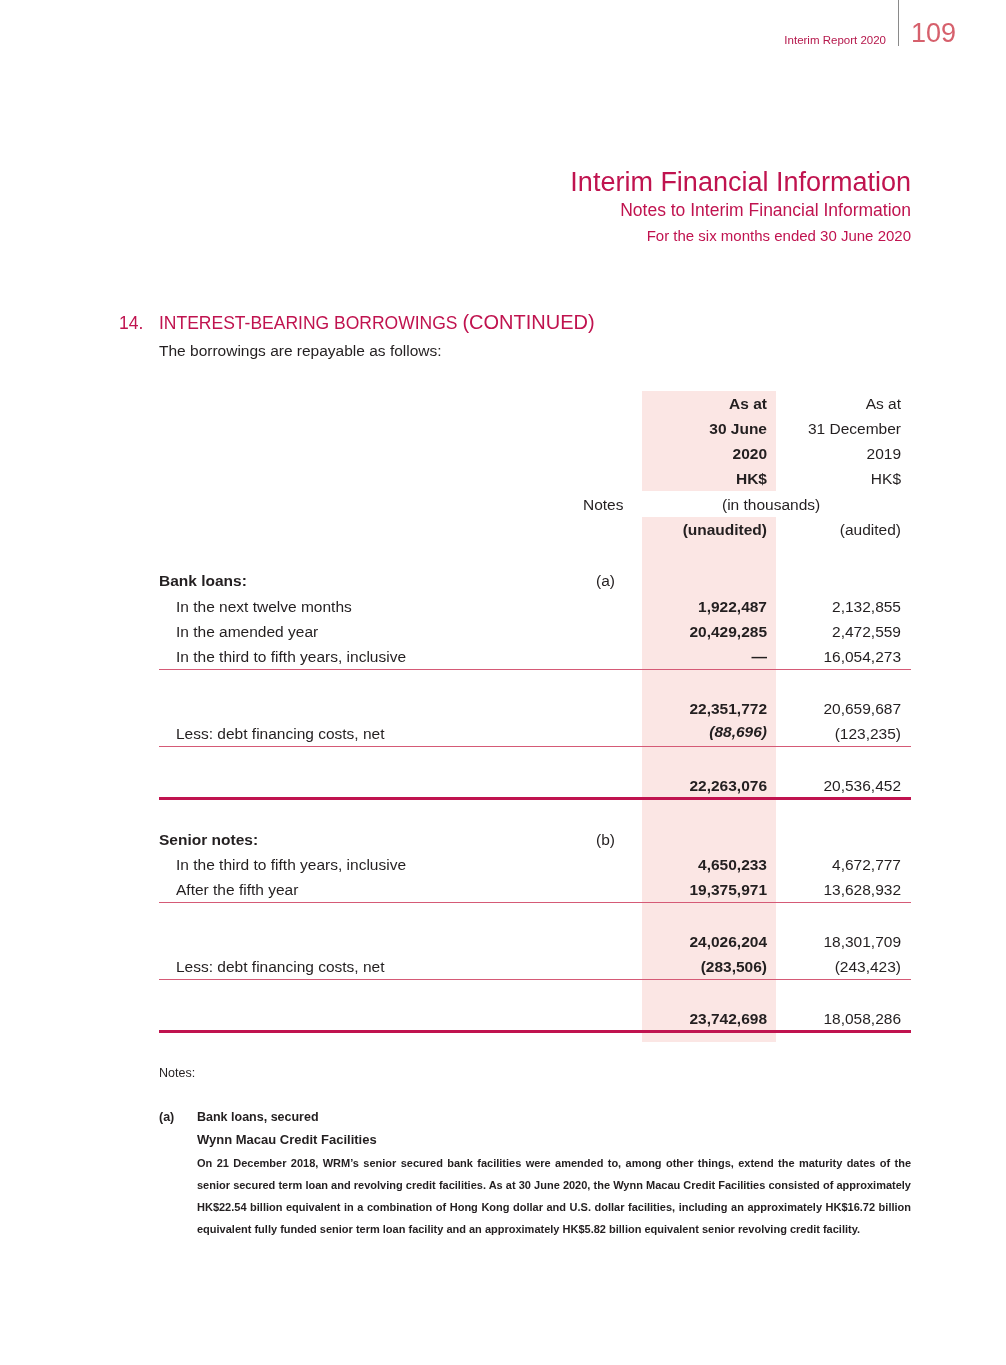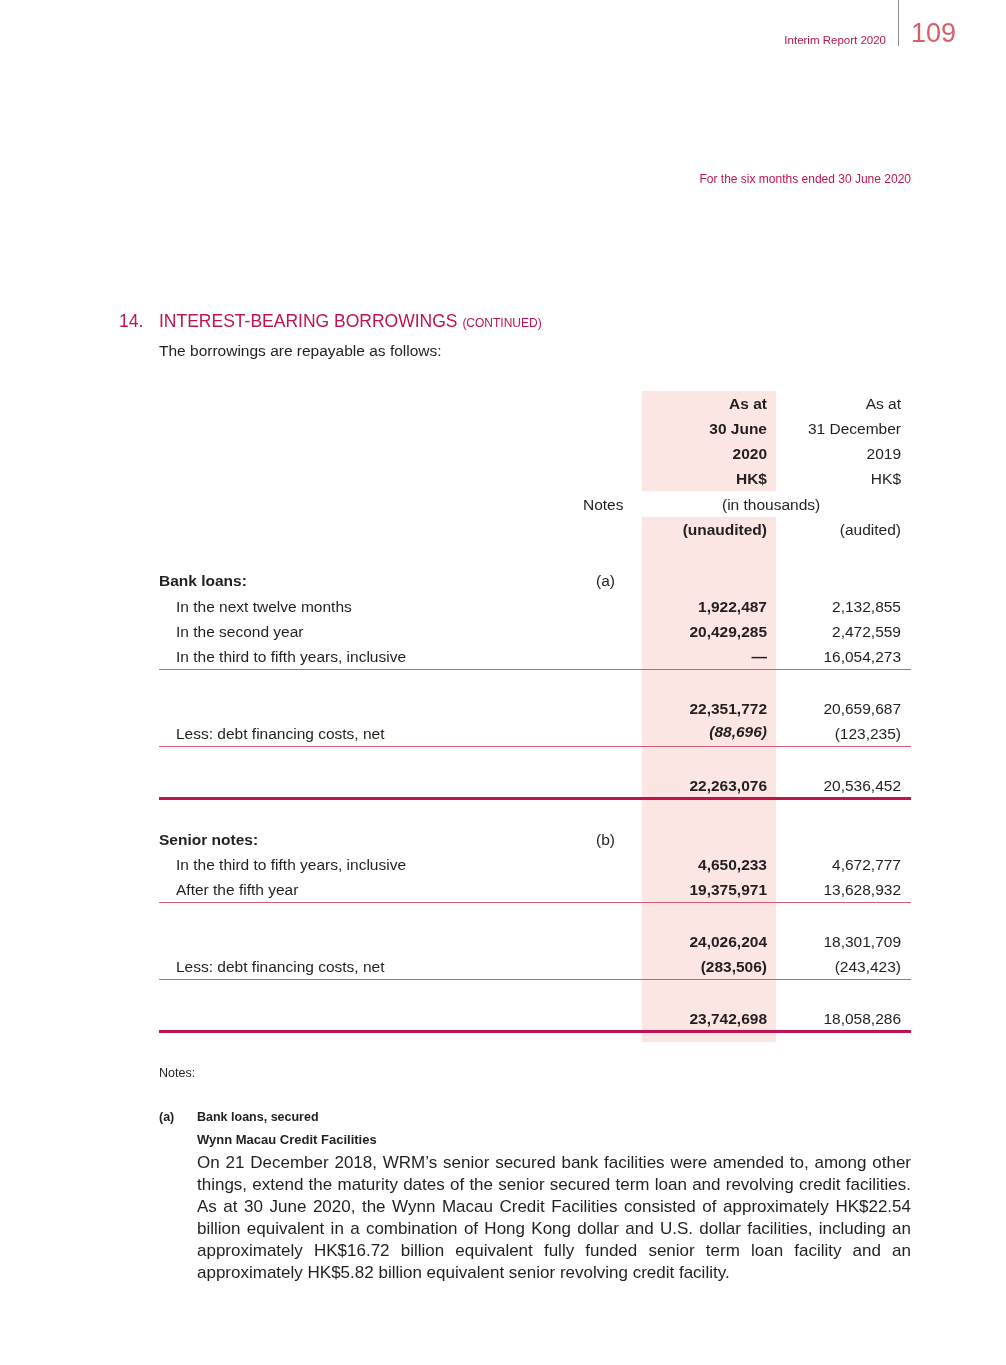--- a/index.html
+++ b/index.html
@@ -12,27 +12,27 @@
   }
   .header-rule {
     position: absolute; top: 0; left: 898px; width: 1px; height: 46px; background: #8a8a8a;
   }
   .page-number {
     position: absolute; top: 20px; left: 911px; font-size: 27px; color: #d6606c; font-weight: normal; line-height: 1;
   }
   .title-block { position: absolute; right: 95px; top: 166px; text-align: right; }
   .title-main { font-size: 27px; color: #c0134f; line-height: 1.2; }
   .title-sub { font-size: 17.5px; color: #c0134f; margin-top: 2px; }
-  .title-period { font-size: 12px; color: #c0134f; margin-top: 6px; }
+  .title-period { font-size: 15px; color: #c0134f; margin-top: 6px; }
 
   .section-heading {
     position: absolute; left: 119px; top: 311px; font-size: 17.5px; color: #c0134f;
   }
   .section-heading .num { display: inline-block; width: 40px; }
-  .section-heading .cont { font-size: 12px; }
+  .section-heading .cont { font-size: 20px; }
   .intro {
     position: absolute; left: 159px; top: 342px; font-size: 15.5px; color: #231f20;
   }
 
   .shade {
     position: absolute; left: 642px; width: 134px; background: #fbe6e4;
   }
   .t {
     position: absolute; font-size: 15.5px; line-height: 20px; white-space: nowrap;
   }
@@ -44,32 +44,34 @@
   .notes-col { left: 583px; }
   .note-ref { left: 596px; }
   .rule-thin { position: absolute; left: 159px; width: 752px; height: 1px; background: #d55a76; }
   .rule-thick { position: absolute; left: 159px; width: 752px; height: 3px; background: #c0134f; }
 
   .notes-label { position: absolute; left: 159px; top: 1066px; font-size: 12.5px; }
   .note-a-tag { position: absolute; left: 159px; top: 1110px; font-size: 12.5px; font-weight: bold; }
   .note-a-title { position: absolute; left: 197px; top: 1110px; font-size: 12.5px; font-weight: bold; }
   .note-a-sub { position: absolute; left: 197px; top: 1132px; font-size: 13px; font-weight: bold; }
   .note-a-body {
-    position: absolute; left: 197px; top: 1152px; width: 714px; font-size: 17px;
-    line-height: 22px; text-align: justify;
+    position: absolute; left: 197px; top: 1152px; width: 714px; font-size: 11px;
+    line-height: 22px; text-align: justify; font-weight: bold;
   }
 </style>
 </head>
 <body>
 
 <div class="header-label">Interim Report 2020</div>
 <div class="header-rule"></div>
 <div class="page-number">109</div>
 
 <div class="title-block">
+  <div class="title-main">Interim Financial Information</div>
+  <div class="title-sub">Notes to Interim Financial Information</div>
   <div class="title-period">For the six months ended 30 June 2020</div>
 </div>
 
 <div class="section-heading">
   <span class="num">14.</span><span>INTEREST-BEARING BORROWINGS</span> <span class="cont">(CONTINUED)</span>
 </div>
 <div class="intro">The borrowings are repayable as follows:</div>
 
 <div class="shade" style="top:391px;height:100px;"></div>
 <div class="shade" style="top:517px;height:525px;"></div>
@@ -87,21 +89,21 @@
 <div class="t c1" style="top:520px;">(unaudited)</div>
 <div class="t c2" style="top:520px;margin-left:32px;">(audited)</div>
 
 <div class="t lbl bold" style="top:571px;">Bank loans:</div>
 <div class="t note-ref" style="top:571px;">(a)</div>
 
 <div class="t lbl-ind" style="top:597px;">In the next twelve months</div>
 <div class="t c1" style="top:597px;">1,922,487</div>
 <div class="t c2" style="top:597px;">2,132,855</div>
 
-<div class="t lbl-ind" style="top:622px;">In the second year</div>
+<div class="t lbl-ind" style="top:622px;">In the amended year</div>
 <div class="t c1" style="top:622px;">20,429,285</div>
 <div class="t c2" style="top:622px;">2,472,559</div>
 
 <div class="t lbl-ind" style="top:647px;">In the third to fifth years, inclusive</div>
 <div class="t c1" style="top:647px;">—</div>
 <div class="t c2" style="top:647px;">16,054,273</div>
 <div class="rule-thin" style="top:669px;"></div>
 
 <div class="t c1" style="top:699px;">22,351,772</div>
 <div class="t c2" style="top:699px;">20,659,687</div>

